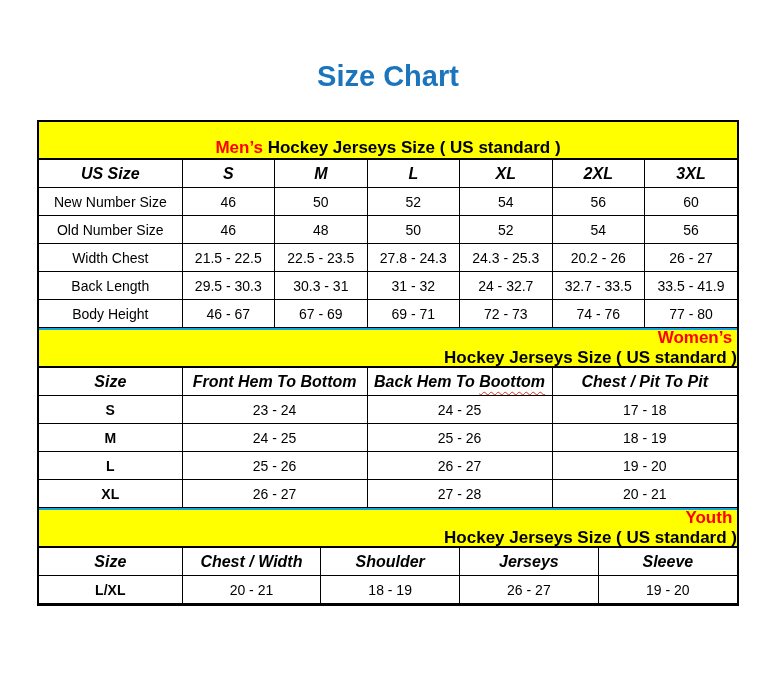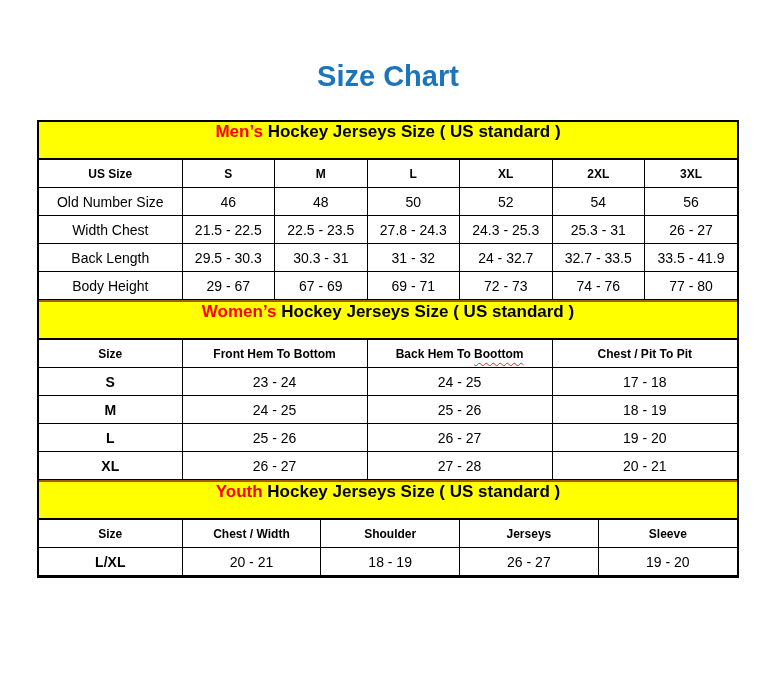--- a/index.html
+++ b/index.html
@@ -10,35 +10,35 @@
   .page-title{
     position:absolute;top:60px;left:0;width:100%;text-align:center;
     font-size:29px;font-weight:bold;color:var(--title-color,#1b75bc);
     margin:0;letter-spacing:0px;
   }
   .stack{
     position:absolute;left:37px;top:120px;width:702px;
     border:2px solid #000;box-sizing:border-box;background:#fff;
   }
   .band{
-    height:36px;display:flex;align-items:flex-start;justify-content:center;
+    height:36px;display:flex;align-items:flex-end;justify-content:center;
     background:var(--band-bg,#ffff00);
     font-size:17px;font-weight:bold;color:#000;
     border-bottom:2px solid #000;
   }
-  .stack > .band:not(:first-child){border-top:2px solid #a16207;}
+  .stack > .band:not(:first-child){border-top:2px solid #0ea5e9;flex-direction:column;}
   .band .hl{color:var(--highlight,#ff0000);white-space:pre;}
   .band .rest{white-space:pre;}
   table{width:100%;border-collapse:collapse;table-layout:fixed;}
   th,td{
     border:1px solid #000;height:27px;text-align:center;vertical-align:middle;
     font-size:14px;font-weight:normal;color:#000;padding:0 2px;
     white-space:nowrap;overflow:hidden;
   }
-  th{font-weight:bold;font-size:12px;}
+  th{font-weight:bold;font-size:16px;font-style:italic;}
   tr > *:first-child{border-left:none;}
   tr > *:last-child{border-right:none;}
   thead tr > *{border-top:none;}
   .label-bold tbody td:first-child{font-weight:bold;}
   .sq{
     text-decoration-line:underline;
     text-decoration-style:wavy;
     text-decoration-color:var(--squiggle,#e02b1d);
     text-decoration-thickness:1px;
     text-underline-offset:4px;
@@ -72,49 +72,58 @@
             <th>S</th>
             <th>M</th>
             <th>L</th>
             <th>XL</th>
             <th>2XL</th>
             <th>3XL</th>
           </tr>
         </thead>
         <tbody>
           <tr>
+            <td>New Number Size</td>
+            <td>46</td>
+            <td>50</td>
+            <td>52</td>
+            <td>54</td>
+            <td>56</td>
+            <td>60</td>
+          </tr>
+          <tr>
             <td>Old Number Size</td>
             <td>46</td>
             <td>48</td>
             <td>50</td>
             <td>52</td>
             <td>54</td>
             <td>56</td>
           </tr>
           <tr>
             <td>Width Chest</td>
             <td>21.5 - 22.5</td>
             <td>22.5 - 23.5</td>
             <td>27.8 - 24.3</td>
             <td>24.3 - 25.3</td>
-            <td>25.3 - 31</td>
+            <td>20.2 - 26</td>
             <td>26 - 27</td>
           </tr>
           <tr>
             <td>Back Length</td>
             <td>29.5 - 30.3</td>
             <td>30.3 - 31</td>
             <td>31 - 32</td>
             <td>24 - 32.7</td>
             <td>32.7 - 33.5</td>
             <td>33.5 - 41.9</td>
           </tr>
           <tr>
             <td>Body Height</td>
-            <td>29 - 67</td>
+            <td>46 - 67</td>
             <td>67 - 69</td>
             <td>69 - 71</td>
             <td>72 - 73</td>
             <td>74 - 76</td>
             <td>77 - 80</td>
           </tr>
         </tbody>
       </table>
       <div class="band">
         <span class="hl">Women’s </span>

